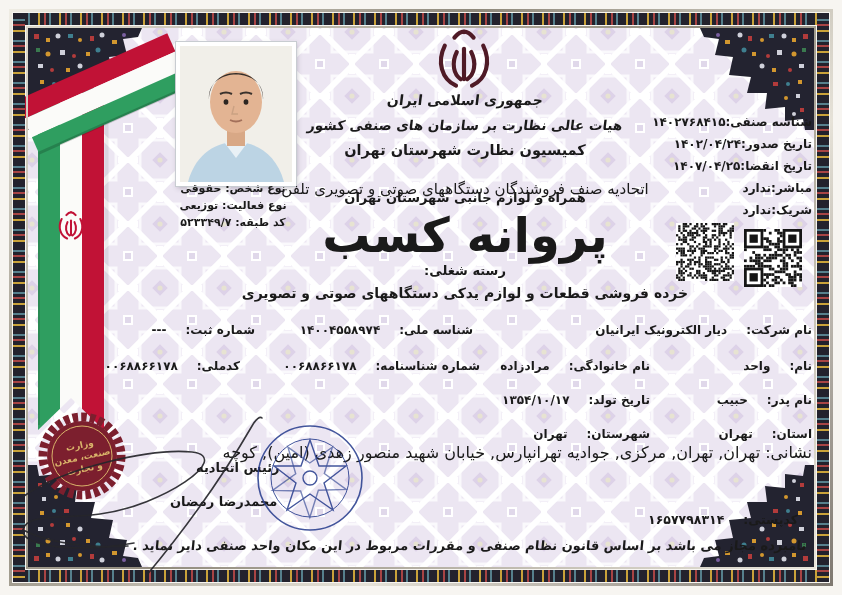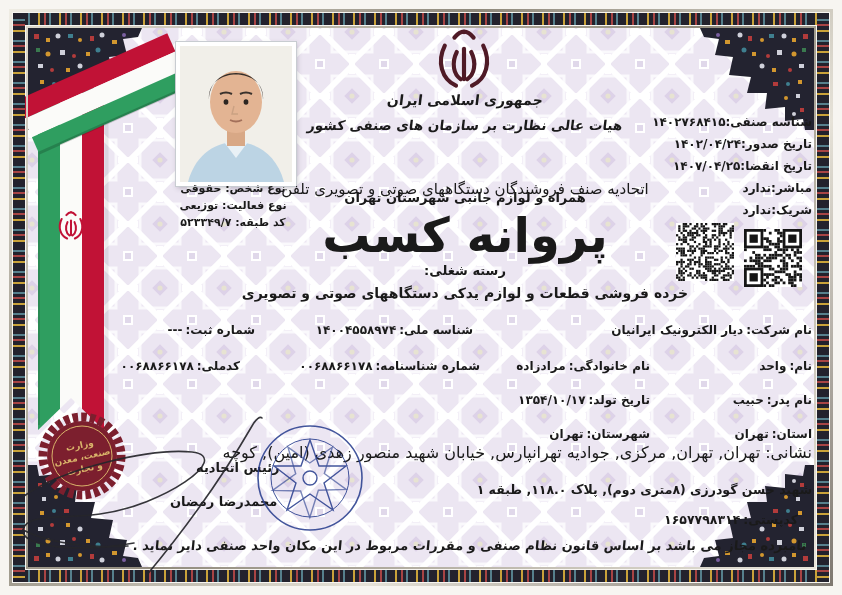--- a/index.html
+++ b/index.html
@@ -13,21 +13,21 @@
   .frame-metal-in{position:absolute;inset:26px;border:2px solid #c6bfae;
      border-image:linear-gradient(315deg,#e8e4da,#918b7d,#ddd8cc) 1;z-index:3;pointer-events:none;}
   .band{position:absolute;background:#23222d;z-index:3;pointer-events:none;}
   .band.h{left:13px;right:13px;height:12px;
      background:repeating-linear-gradient(90deg,#23222d 0 4px,#c9a23a 4px 6px,#23222d 6px 10px,#a84444 10px 12px,#23222d 12px 15px,#56808d 15px 17px,#23222d 17px 21px);}
   .band.v{top:13px;bottom:13px;width:12px;
      background:repeating-linear-gradient(0deg,#23222d 0 4px,#c9a23a 4px 6px,#23222d 6px 10px,#a84444 10px 12px,#23222d 12px 15px,#56808d 15px 17px,#23222d 17px 21px);}
   .t{top:13px}.bm{bottom:13px}.l{left:13px}.r{right:13px}
   
   .f{position:absolute;font-size:12px;font-weight:700;direction:rtl;white-space:nowrap;z-index:6;}
-  .f .lbl{margin-left:3px;}
+  .f .lbl{margin-left:19px;}
   .hdr{position:absolute;left:170px;width:590px;text-align:center;direction:rtl;z-index:6;}
   .nasta{transform:skewX(-7deg);font-weight:700;}
   .callig{font-weight:700;transform:skewX(-5deg);}
   .rightcol{position:absolute;right:30px;top:111px;text-align:right;direction:rtl;z-index:6;}
   .rightcol div{font-size:12px;font-weight:700;line-height:22px;}
   .entcol{position:absolute;left:158px;top:180px;width:150px;text-align:center;direction:rtl;z-index:6;}
   .entcol div{font-size:11px;font-weight:700;line-height:17px;}
   .photo{position:absolute;left:176px;top:42px;width:112px;height:136px;background:#fff;
      border:4px solid #fff;box-shadow:0 0 0 1px #c8ccd1,1px 2px 5px rgba(60,50,70,.3);z-index:4;}
   .sig-block{z-index:6;}
@@ -619,20 +619,21 @@
       <rect x="1.380952380952381" y="1.380952380952381" width="16.57142857142857" height="16.57142857142857" fill="none" stroke="#161616" stroke-width="2.761904761904762"></rect>
       <rect x="5.523809523809524" y="5.523809523809524" width="8.285714285714285" height="8.285714285714285"></rect>
       <rect x="40.047619047619044" y="1.380952380952381" width="16.57142857142857" height="16.57142857142857" fill="none" stroke="#161616" stroke-width="2.761904761904762"></rect>
       <rect x="44.19047619047619" y="5.523809523809524" width="8.285714285714285" height="8.285714285714285"></rect>
       <rect x="1.380952380952381" y="40.047619047619044" width="16.57142857142857" height="16.57142857142857" fill="none" stroke="#161616" stroke-width="2.761904761904762"></rect>
       <rect x="5.523809523809524" y="44.19047619047619" width="8.285714285714285" height="8.285714285714285"></rect>
     </svg>
 
   <div class="hdr nasta" style="top:92px;font-size:14px">جمهوری اسلامی ایران</div>
   <div class="hdr nasta" style="top:117px;font-size:13.5px">هیات عالی نظارت بر سازمان های صنفی کشور</div>
+  <div class="hdr" style="top:142px;font-size:14.5px;font-weight:700">کمیسیون نظارت شهرستان تهران</div>
   <div class="hdr" style="top:180px;font-size:15px;font-weight:400">اتحادیه صنف فروشندگان دستگاههای صوتی و تصویری تلفن</div>
   <div class="hdr" style="top:190px;font-size:13px;font-weight:700">همراه و لوازم جانبی شهرستان تهران</div>
   <div class="hdr" style="top:207px;font-size:48px;font-weight:700;letter-spacing:1px">پروانه کسب</div>
 
   <div class="rightcol">
     <div><span class="lbl">شناسه صنفی:</span><span class="val">۱۴۰۲۷۶۸۴۱۵</span></div>
     <div><span class="lbl">تاریخ صدور:</span><span class="val">۱۴۰۲/۰۴/۲۴</span></div>
     <div><span class="lbl">تاریخ انقضا:</span><span class="val">۱۴۰۷/۰۴/۲۵</span></div>
     <div><span class="lbl">مباشر:</span><span class="val">ندارد</span></div>
     <div><span class="lbl">شریک:</span><span class="val">ندارد</span></div>
@@ -656,21 +657,20 @@
   <div class="f" style="right:362px;top:359px"><span class="lbl">شماره شناسنامه:</span><span class="val">۰۰۶۸۸۶۶۱۷۸</span></div>
   <div class="f" style="right:602px;top:359px"><span class="lbl">کدملی:</span><span class="val">۰۰۶۸۸۶۶۱۷۸</span></div>
 
   <div class="f" style="right:30px;top:393px"><span class="lbl">نام پدر:</span><span class="val">حبیب</span></div>
   <div class="f" style="right:192px;top:393px"><span class="lbl">تاریخ تولد:</span><span class="val">۱۳۵۴/۱۰/۱۷</span></div>
 
   <div class="f" style="right:30px;top:427px"><span class="lbl">استان:</span><span class="val">تهران</span></div>
   <div class="f" style="right:192px;top:427px"><span class="lbl">شهرستان:</span><span class="val">تهران</span></div>
 
   <div class="f" style="right:30px;top:443px;font-size:16px;font-weight:400">نشانی: تهران, تهران, مرکزی, جوادیه تهرانپارس, خیابان شهید منصور زهدی (امین), کوچه</div>
-  <div class="f" style="right:30px;top:482px;font-size:12.5px;font-weight:600">شهید حسن گودرزی (۸متری دوم), پلاک ۱۱۸.۰, طبقه ۱</div>
   <div class="f" style="right:44px;top:512px;font-size:12.5px"><span class="lbl">کدپستی:</span><span class="val">۱۶۵۷۷۹۸۳۱۴</span></div>
 
   <div class="f callig" style="right:36px;top:538px;font-size:13px">نامبرده مجاز می باشد بر اساس قانون نظام صنفی و مقررات مربوط در این مکان واحد صنفی دایر نماید .</div>
 
   <div class="f sig-block" style="left:196px;top:460px;font-size:13px">رئیس اتحادیه</div>
   <div class="f sig-block" style="left:170px;top:494px;font-size:13px">محمدرضا رمضان</div>
 
   <svg class="abs" style="left:254px;top:422px;z-index:7;opacity:.88" width="112" height="112" viewBox="-56 -56 112 112">
     <defs>
         <path id="stampring" d="M0,-45 A45,45 0 1,1 -0.01,-45" fill="none"></path>

